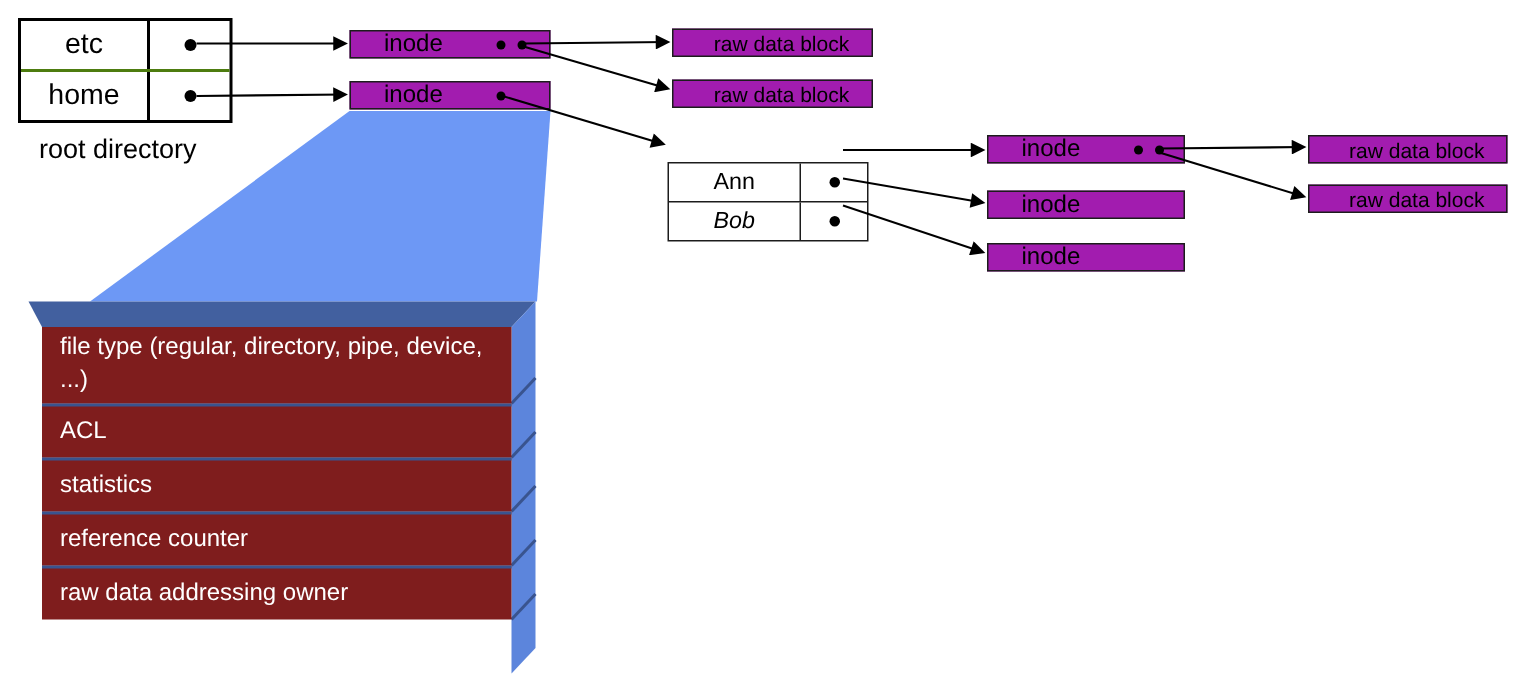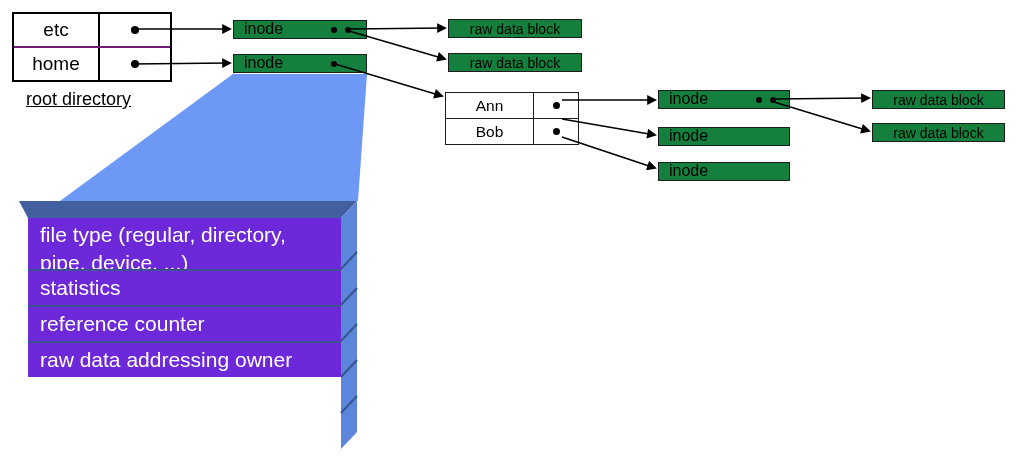--- a/index.html
+++ b/index.html
@@ -3,50 +3,50 @@
 <meta charset="utf-8">
 <style>
   html,body{margin:0;padding:0;background:#fff;}
   .canvas{position:relative;width:1017px;height:464px;background:#ffffff;
           font-family:"Liberation Sans",sans-serif;color:#000;overflow:hidden;}
   svg.bg,svg.fg{position:absolute;left:0;top:0;width:1017px;height:464px;pointer-events:none;}
   svg.fg line{stroke:#000;stroke-width:1.4;}
   svg.fg path{fill:#000;}
 
   
-  .box{position:absolute;background:#15803d;border:1.5px solid #1c1c1c;box-sizing:border-box;
-       display:flex;align-items:flex-end;}
+  .box{position:absolute;background:#a21caf;border:1.5px solid #1c1c1c;box-sizing:border-box;
+       display:flex;align-items:center;padding-left:12px;}
   .box .lbl{font-size:16px;padding-left:10px;white-space:nowrap;}
   .box.rdb{justify-content:center;}
   .box.rdb .lbl{padding:0;font-size:14px;}
 
   
   .dot{position:absolute;background:#000;border-radius:50%;top:50%;transform:translate(-50%,-50%);}
   .d6{width:6px;height:6px;}
   .d7{width:7px;height:7px;}
   .d8{width:8px;height:8px;}
 
   
   .tbl{position:absolute;box-sizing:border-box;background:#fff;display:flex;flex-direction:column;}
   .trow{flex:1;display:flex;min-height:0;}
   .tname{display:flex;align-items:center;justify-content:center;box-sizing:border-box;}
   .tptr{flex:1;position:relative;display:flex;align-items:center;justify-content:center;}
-  .root-tbl{left:12px;top:12px;width:160px;height:70px;border:2px solid #000;}
-  .root-tbl .trow + .trow{border-top:2px solid #701a75;}
+  .root-tbl{left:12px;top:12px;width:143px;height:70px;border:2px solid #000;}
+  .root-tbl .trow + .trow{border-top:2px solid #4d7c0f;}
   .root-tbl .tname{width:86px;border-right:2px solid #000;font-size:19px;}
-  .names-tbl{left:445px;top:92px;width:134px;height:53px;border:1.5px solid #1c1c1c;}
-  .names-tbl .trow + .trow{border-top:1.5px solid #1c1c1c;}
+  .names-tbl{left:445px;top:108px;width:134px;height:53px;border:1.5px solid #1c1c1c;}
+  .names-tbl .trow + .trow{border-top:1.5px solid #1c1c1c;font-style:italic;}
   .names-tbl .tname{width:88px;border-right:1.5px solid #1c1c1c;font-size:15.5px;}
 
-  .caption{position:absolute;left:26px;top:89px;font-size:18px;white-space:nowrap;text-decoration:underline;}
+  .caption{position:absolute;left:26px;top:89px;font-size:18px;white-space:nowrap;}
 
   
   .stack{position:absolute;left:28px;top:218px;width:313px;height:231px;
          display:flex;flex-direction:column;}
-  .srow{box-sizing:border-box;height:36px;background:#6d28d9;color:#fff;font-size:21px;
+  .srow{box-sizing:border-box;height:36px;background:#7f1d1d;color:#fff;font-size:16px;
         padding-left:12px;padding-right:16px;display:flex;align-items:center;
         border-top:2px solid #39548F;}
   .srow.tall{height:51px;border-top:none;display:block;padding-top:3px;line-height:1.35;}
 </style>
 </head>
 <body>
 
 <div class="canvas">
 
   <svg class="bg" viewBox="0 0 1017 464">
@@ -125,20 +125,21 @@
 
   <div class="box rdb" style="left:872px;top:90px;width:133px;height:19px;">
     <span class="lbl">raw data block</span>
   </div>
   <div class="box rdb" style="left:872px;top:123px;width:133px;height:19px;">
     <span class="lbl">raw data block</span>
   </div>
 
   <div class="stack">
     <div class="srow tall">file type (regular, directory, pipe, device, ...)</div>
+    <div class="srow">ACL</div>
     <div class="srow">statistics</div>
     <div class="srow">reference counter</div>
     <div class="srow">raw data addressing owner</div>
   </div>
 
   <svg class="fg" viewBox="0 0 1017 464">
     <defs>
       <marker id="ah" viewBox="0 0 10 10" refX="8" refY="5" markerWidth="8" markerHeight="7" orient="auto-start-reverse">
         <path d="M0,0 L10,5 L0,10 z"></path>
       </marker>

